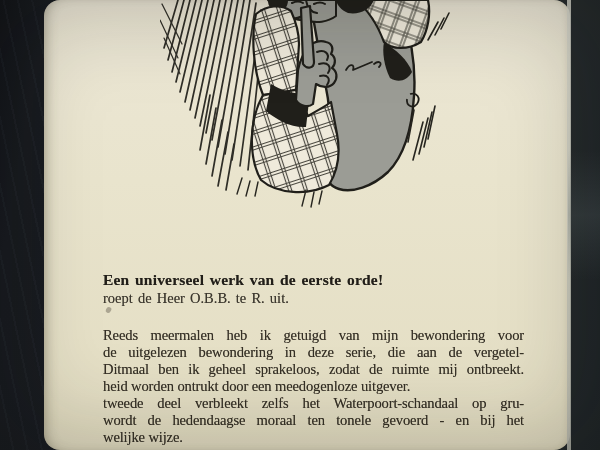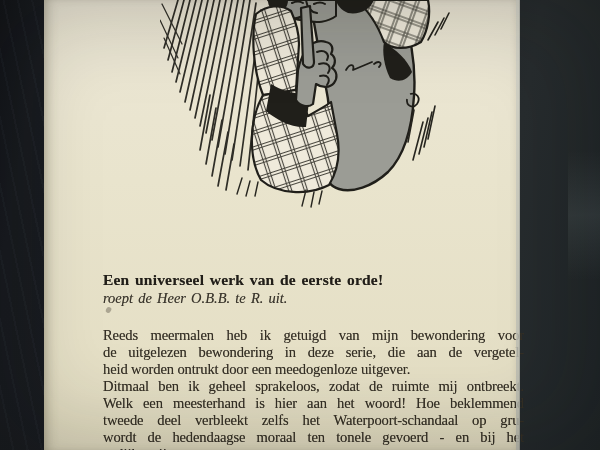--- a/index.html
+++ b/index.html
@@ -24,23 +24,24 @@
   .photo::before{ 
     content:"";position:absolute;left:0;top:0;width:46px;height:450px;
     background:repeating-linear-gradient(78deg,transparent 0 12px,rgba(70,78,92,0.10) 12px 14px);
   }
   .photo::after{ 
     content:"";position:absolute;right:0;top:150px;width:32px;height:130px;
     background:linear-gradient(180deg,transparent,rgba(88,100,102,0.25),transparent);
   }
   
   .page{
-    position:absolute;left:44px;top:0;width:475px;height:450px;
+    position:absolute;left:44px;top:0;width:526px;height:450px;
     background:linear-gradient(180deg,#ece7d6 0%,#e9e4cd 40%,#e3ddc2 100%);
     box-shadow:inset 8px 0 14px -8px rgba(60,55,35,0.45), inset -6px 0 10px -7px rgba(60,55,35,0.30);
+    border-radius:16px;
   }
   .page-edge{
     position:absolute;right:-1px;top:0;width:4px;height:450px;
     background:linear-gradient(180deg,#d6d6cb,#c4c5ba 60%,#b9bab0);
     opacity:.85;
   }
   .vignette{
     position:absolute;inset:0;pointer-events:none;
     box-shadow:inset 0 0 90px 12px rgba(15,13,8,0.22);
   }
@@ -52,21 +53,21 @@
   
   .blurb{
     position:absolute;left:59px;top:271px;width:421px;color:var(--text);
     text-shadow:0 0 0.5px rgba(52,46,36,0.55);
   }
   .headline{
     margin:0;font-size:15.5px;line-height:18px;font-weight:bold;color:#211e19;
     letter-spacing:0.2px;word-spacing:1.5px;
   }
   .byline{
-    font-style:italic;font-size:14.5px;line-height:16px;color:#3a362d;
+    font-size:14.5px;line-height:16px;color:#3a362d;
     word-spacing:1.5px;margin-top:1px;
   }
   .bodytext{margin-top:21px;font-size:14.6px;letter-spacing:-0.15px;color:#353026;}
   .line{line-height:17px;height:17px;white-space:normal;}
   .line.just{text-align:justify;text-align-last:justify;text-justify:inter-word;font-family:Liberation Serif, serif;}
 </style>
 </head>
 <body>
 
 <div class="photo">
@@ -164,23 +165,22 @@
     </svg>
 
     <div class="speck"></div>
 
     <div class="blurb">
       <h1 class="headline">Een universeel werk van de eerste orde!</h1>
       <div class="byline">roept de Heer O.B.B. te R. uit.</div>
       <div class="bodytext">
         <div class="line just">Reeds meermalen heb ik getuigd van mijn bewondering voor</div>
         <div class="line just">de uitgelezen bewondering in deze serie, die aan de vergetel-</div>
+        <div class="line just">Ditmaal ben ik geheel sprakeloos, zodat de ruimte mij ontbreekt.</div>
         <div class="line">heid worden ontrukt door een meedogenloze uitgever.</div>
-        <div class="line just">Ditmaal ben ik geheel sprakeloos, zodat de ruimte mij ontbreekt.</div>
-        <div class="line just">Welk een meesterhand is hier aan het woord! Hoe beklemmend</div>
         <div class="line just">tweede deel verbleekt zelfs het Waterpoort-schandaal op gru-</div>
         <div class="line just">wordt de hedendaagse moraal ten tonele gevoerd - en bij het</div>
         <div class="line">welijke wijze.</div>
       </div>
     </div>
 
     <div class="page-edge"></div>
   </div>
 
   <div class="vignette"></div>

